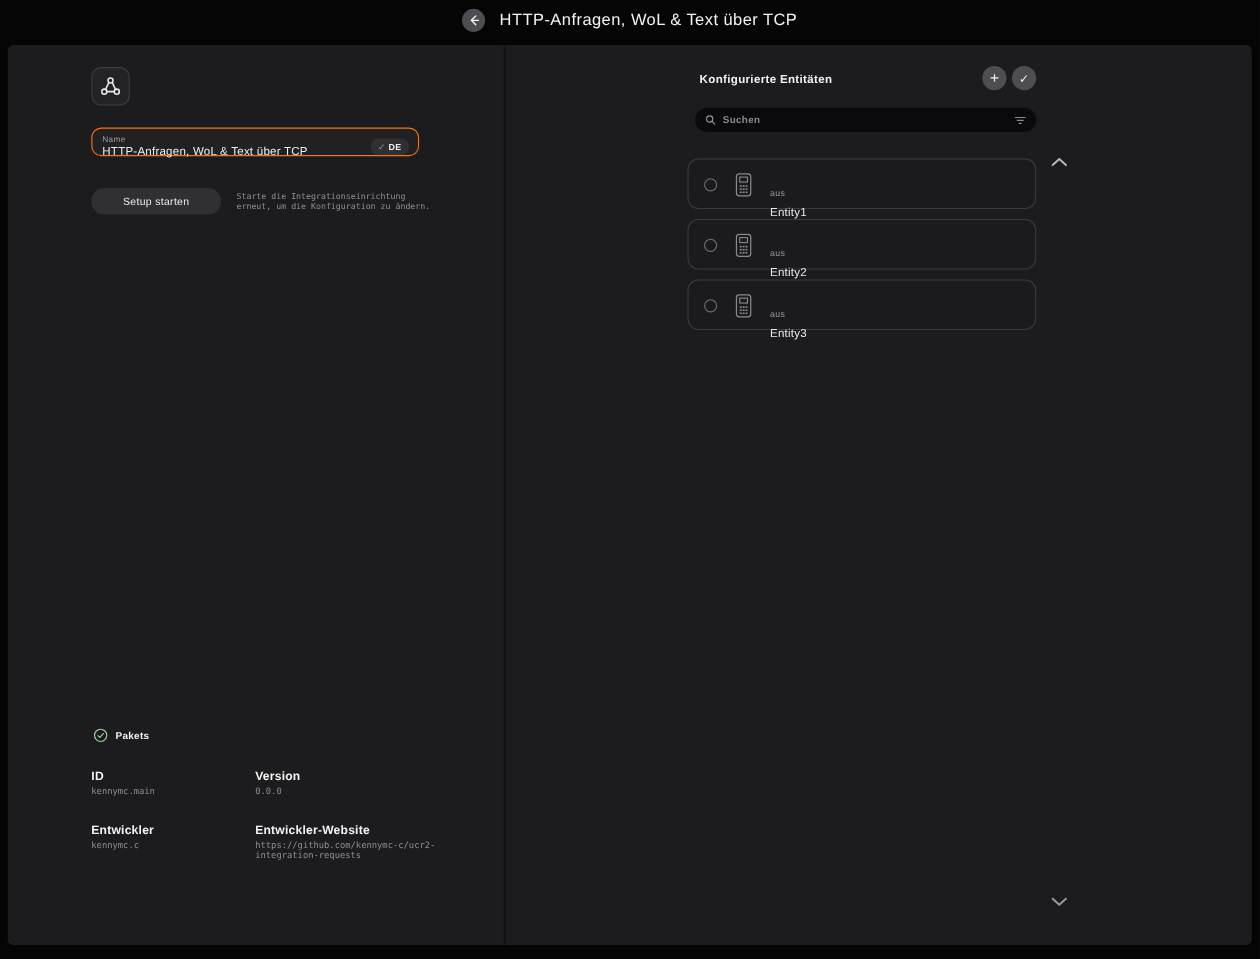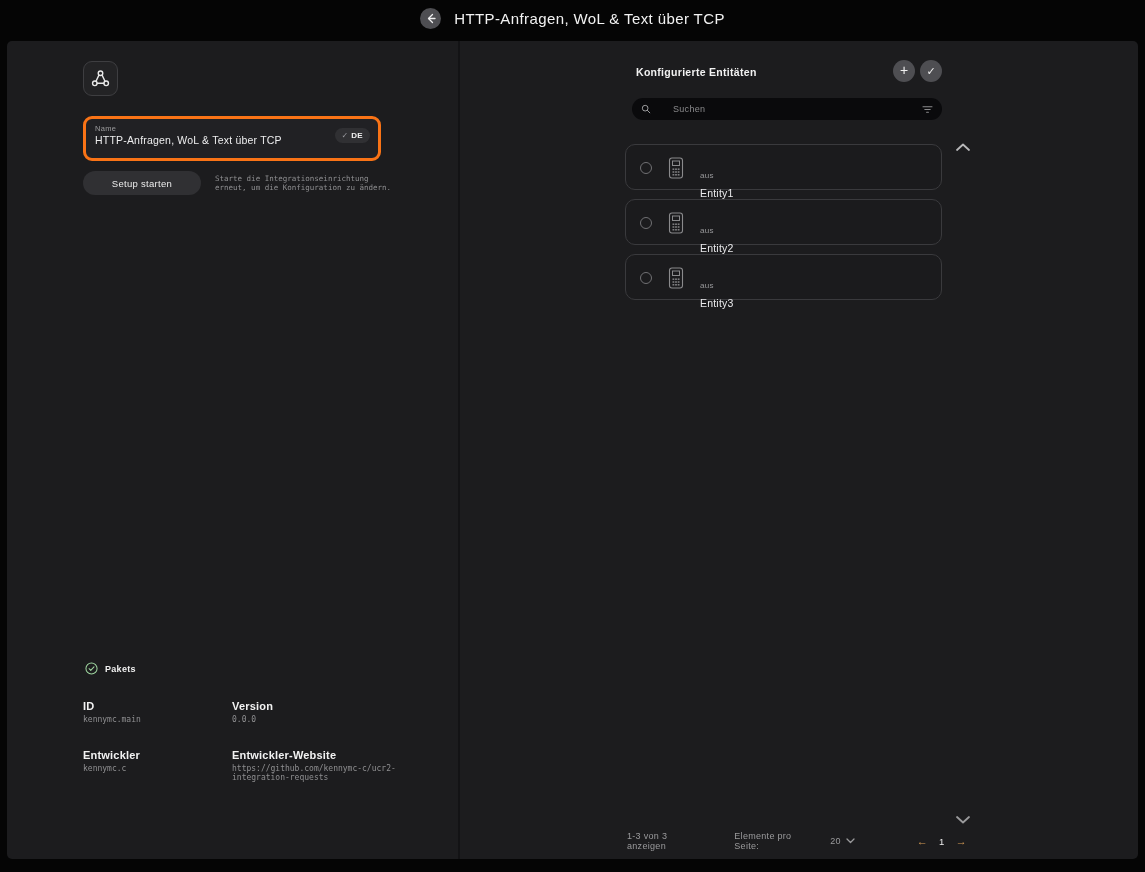--- a/index.html
+++ b/index.html
@@ -18,22 +18,22 @@
   
   .panel { position:absolute; left:7px; top:41px; width:1131px; height:818px;
     background:#1c1c1e; border-radius:5px; }
   .divider { position:absolute; left:458px; top:41px; width:2px; height:818px; background:#131315; }
 
   
   .app-icon-box { position:absolute; left:83px; top:61px; width:35px; height:35px;
     border:1px solid #3e3e41; border-radius:9px; background:#232325;
     display:flex; align-items:center; justify-content:center; }
 
-  .name-field { position:absolute; left:83px; top:116px; width:298px; height:45px;
-    border:3px solid #f97316; border-radius:9px; background:#212124; }
+  .name-field { position:absolute; left:83px; top:116px; width:298px; height:26px;
+    border:1px solid #f97316; border-radius:9px; background:#212124; }
   .name-label { position:absolute; left:9px; top:5px; font-size:7.5px; color:#9c9c9e; letter-spacing:0.3px; }
   .name-value { position:absolute; left:9px; top:15px; width:250px; background:transparent; border:none;
     color:#ededee; font-size:10.5px; font-family:"Liberation Sans", sans-serif; outline:none; letter-spacing:0.2px; }
   .lang-badge { position:absolute; right:8px; top:9px; height:15px; padding:0 7px;
     background:#303033; border-radius:8px; display:flex; align-items:center; gap:3px; }
   .lang-badge .chk { color:#9a9aa0; font-size:8px; line-height:1; }
   .lang-badge .txt { color:#f0f0f0; font-size:8px; font-weight:bold; letter-spacing:0.3px; }
 
   .setup-btn { position:absolute; left:83px; top:171px; width:118px; height:24px;
     border:none; border-radius:12px; background:#303033; color:#ececec; font-size:9.5px;
@@ -60,22 +60,22 @@
     font-weight:bold; color:#f2f2f2; letter-spacing:0.3px; }
   .round-btn { position:absolute; top:60px; width:22px; height:22px; border-radius:50%;
     background:#4e4e52; border:none; color:#f0f0f0; cursor:pointer;
     display:flex; align-items:center; justify-content:center; }
   .add-btn { left:893px; font-size:14px; line-height:1; padding-bottom:2px; }
   .confirm-btn { left:920px; font-size:11px; }
 
   .search-box { position:absolute; left:632px; top:98px; width:310px; height:22px;
     background:#0a0a0c; border-radius:11px; display:flex; align-items:center; padding:0 9px; }
   .search-box svg { flex:none; }
-  .search-input { flex:1; background:transparent; border:none; outline:none; margin-left:22px;
-    color:#d8d8d8; font-size:9px; font-family:"Liberation Sans", sans-serif; letter-spacing:0.3px; }
+  .search-input { flex:1; background:transparent; border:none; outline:none; margin-left:6px;
+    color:#d8d8d8; font-size:9px; font-family:"Liberation Sans", sans-serif; letter-spacing:0.3px;font-weight:bold; }
   .search-input::placeholder { color:#8a8a8c; }
   .filter-icon { flex:none; cursor:pointer; }
 
   .entity-row { position:absolute; left:625px; width:317px; height:46px;
     border:1px solid #3a3a3d; border-radius:10px; background:#1b1b1d; cursor:pointer; }
   .row-0 { top:144px; } .row-1 { top:199px; } .row-2 { top:254px; }
   .entity-radio { position:absolute; left:14px; top:17px; width:12px; height:12px;
     border:1px solid #707073; border-radius:50%; background:transparent; }
   .entity-icon { position:absolute; left:42px; top:12px; }
   .entity-name { position:absolute; left:74px; top:12px; font-size:10.5px; color:#eaeaec; letter-spacing:0.2px;margin-top:30px; }
@@ -232,29 +232,14 @@
     <div class="entity-state">aus</div>
   </div>
 
   <svg class="scroll-up" width="16" height="10" viewBox="0 0 16 10">
     <path d="M2 8 L8 2.5 L14 8" fill="none" stroke="#b8b8ba" stroke-width="1.8" stroke-linecap="round" stroke-linejoin="round"></path>
   </svg>
   <svg class="scroll-down" width="16" height="10" viewBox="0 0 16 10">
     <path d="M2 2 L8 7.5 L14 2" fill="none" stroke="#9a9a9c" stroke-width="1.8" stroke-linecap="round" stroke-linejoin="round"></path>
   </svg>
 
-  <div class="pagination">
-    <span class="pg-range">1-3 von 3 anzeigen</span>
-    <span class="pg-perpage">Elemente pro Seite:</span>
-    <span class="pg-select">
-      <span>20</span>
-      <svg width="9" height="6" viewBox="0 0 9 6">
-        <path d="M1 1 L4.5 4.5 L8 1" fill="none" stroke="#9a9a9c" stroke-width="1.3" stroke-linecap="round" stroke-linejoin="round"></path>
-      </svg>
-    </span>
-    <span class="pg-nav">
-      <span class="pg-arrow">←</span>
-      <span class="pg-page">1</span>
-      <span class="pg-arrow">→</span>
-    </span>
-  </div>
 
 </div>
 
 </body></html>

